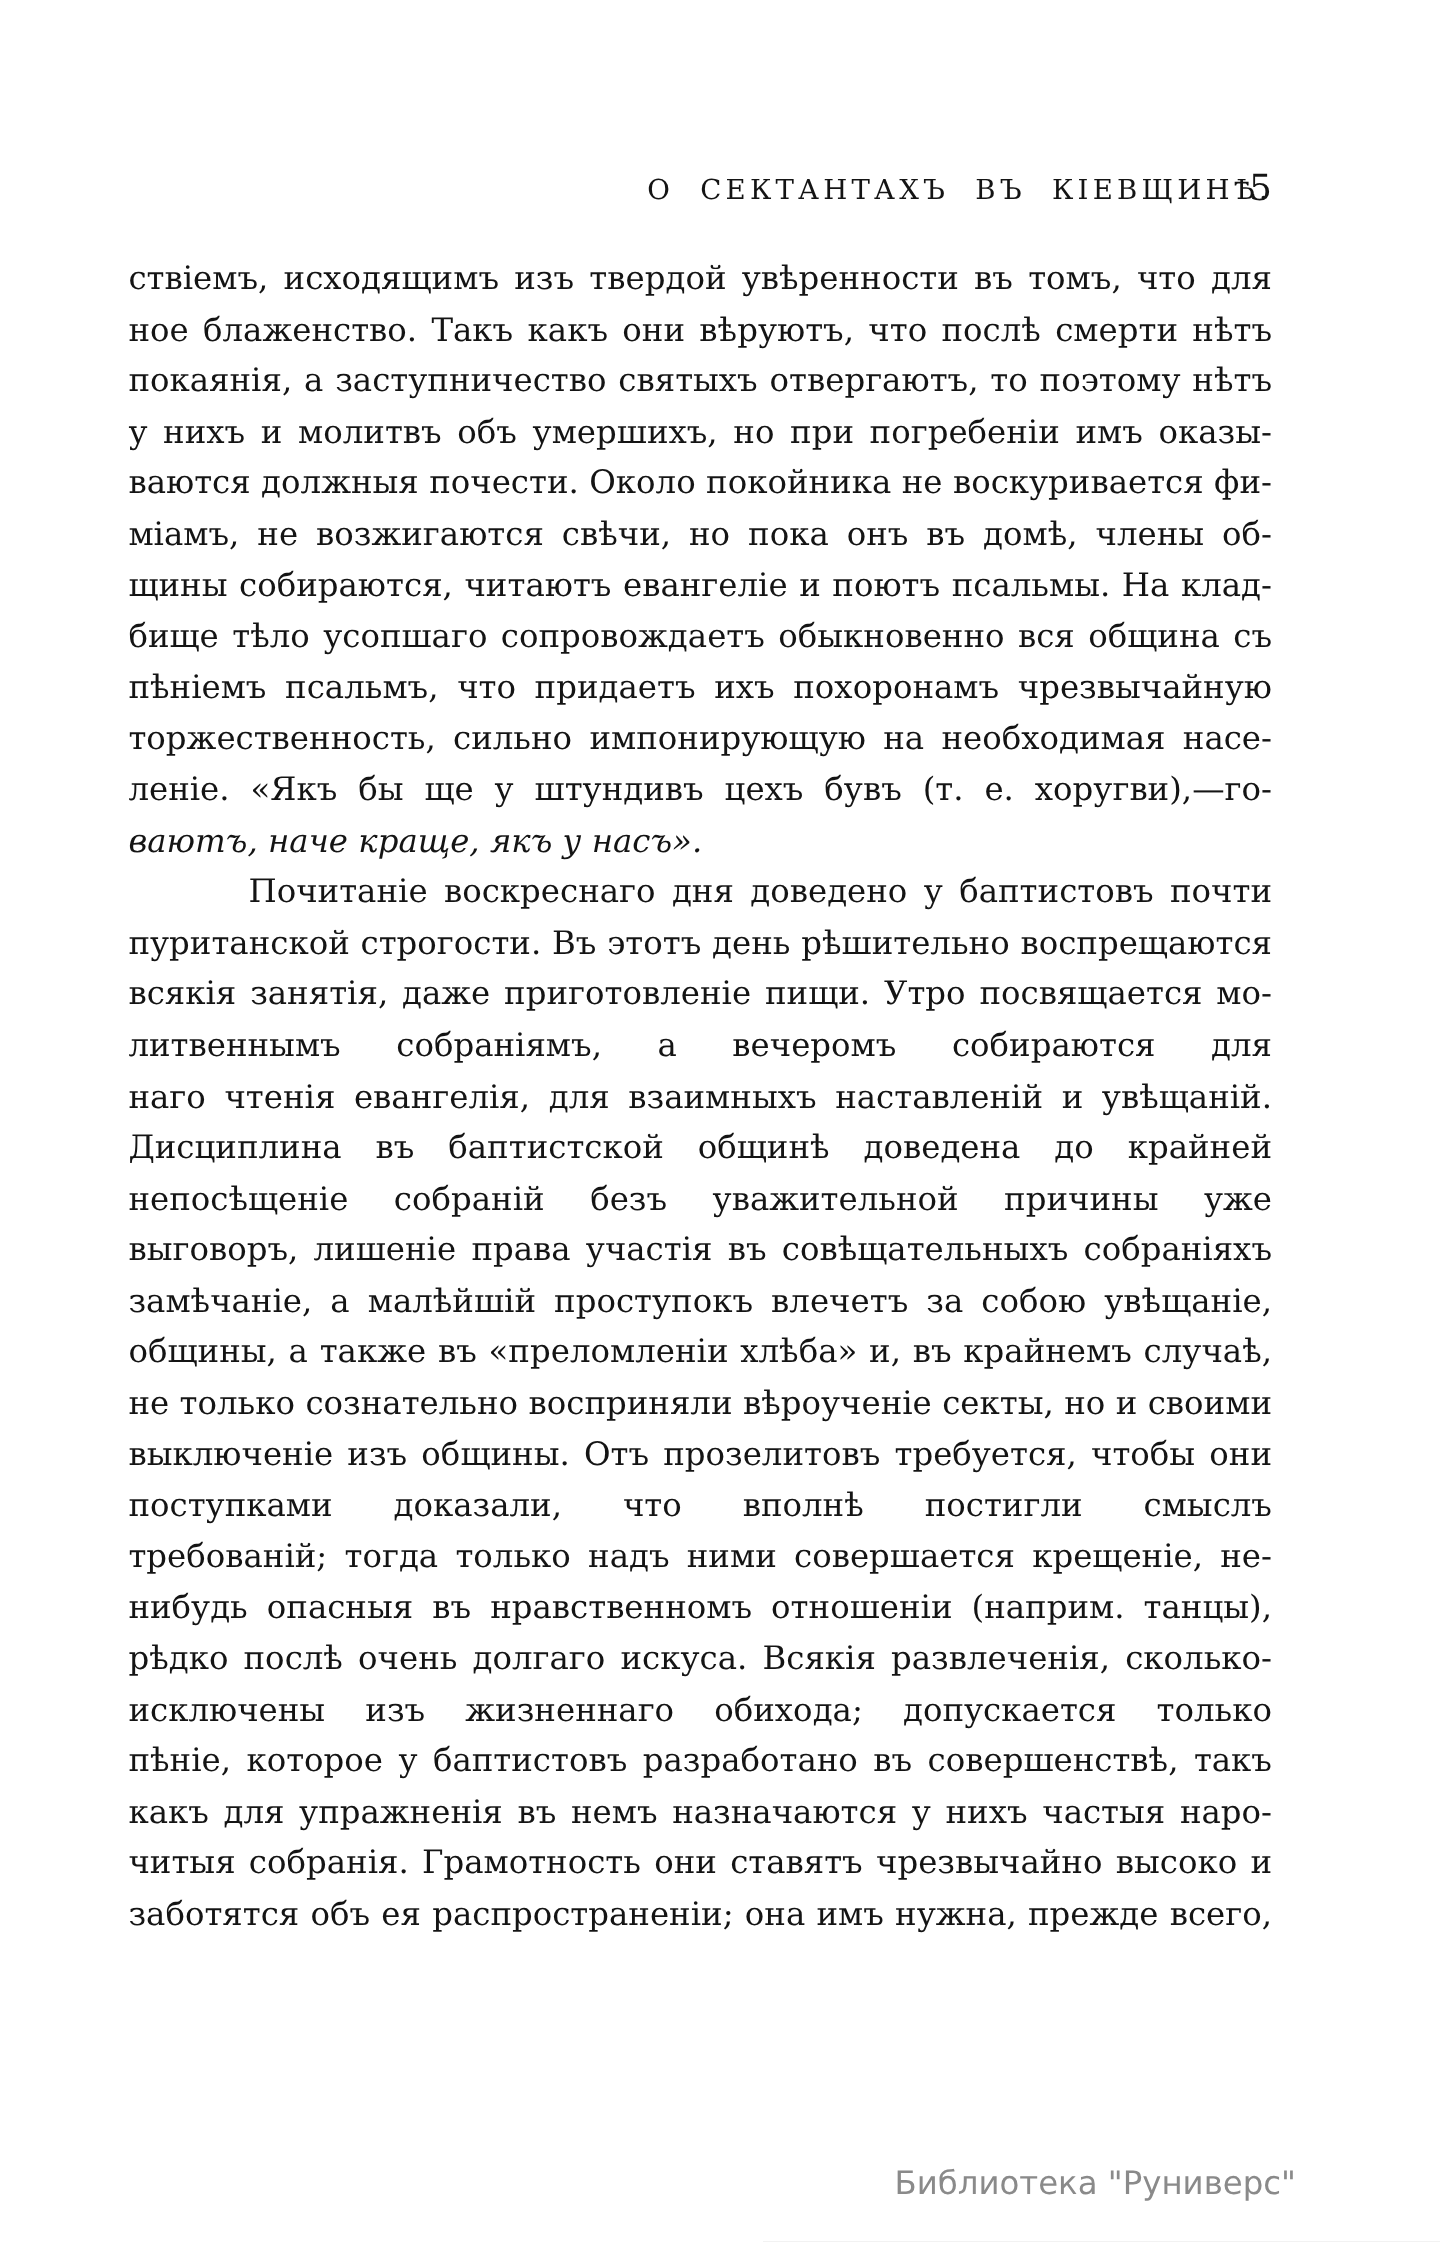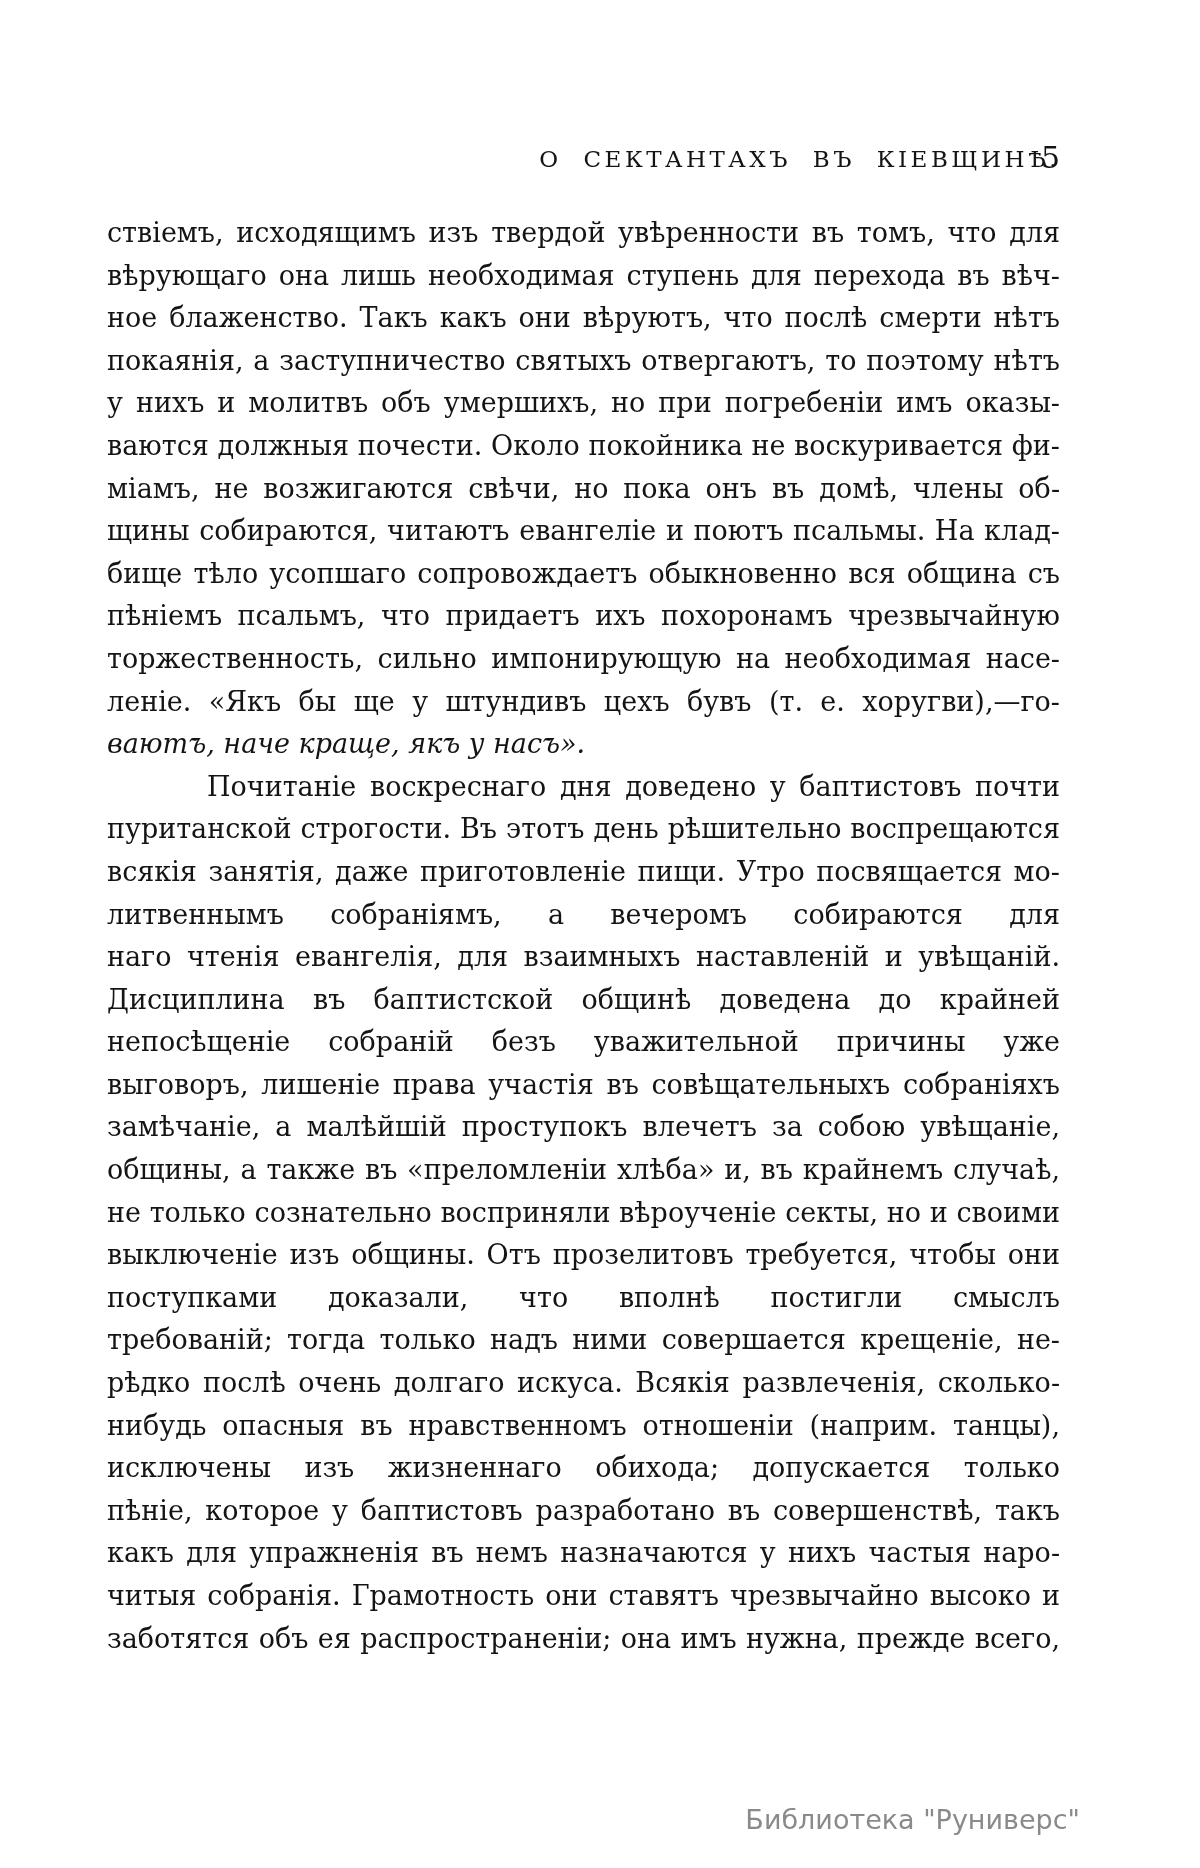--- a/index.html
+++ b/index.html
@@ -71,21 +71,20 @@
 
   <div class="header-row">
     <div class="running-title">О СЕКТАНТАХЪ ВЪ КІЕВЩИНѢ.</div>
     <div class="page-number">5</div>
   </div>
 
   <div class="text-column">
 
   <div class="paragraph">
         <div class="line">ствіемъ, исходящимъ изъ твердой увѣренности въ томъ, что для</div>
-        <div class="line">вѣрующаго она лишь необходимая ступень для перехода въ вѣч-</div>
         <div class="line">ное блаженство. Такъ какъ они вѣруютъ, что послѣ смерти нѣтъ</div>
         <div class="line">покаянія, а заступничество святыхъ отвергаютъ, то поэтому нѣтъ</div>
         <div class="line">у нихъ и молитвъ объ умершихъ, но при погребеніи имъ оказы-</div>
         <div class="line">ваются должныя почести. Около покойника не воскуривается фи-</div>
         <div class="line">міамъ, не возжигаются свѣчи, но пока онъ въ домѣ, члены об-</div>
         <div class="line">щины собираются, читаютъ евангеліе и поютъ псальмы. На клад-</div>
         <div class="line">бище тѣло усопшаго сопровождаетъ обыкновенно вся община съ</div>
         <div class="line">пѣніемъ псальмъ, что придаетъ ихъ похоронамъ чрезвычайную</div>
         <div class="line">торжественность, сильно импонирующую на необходимая насе-</div>
         <div class="line">леніе. «Якъ бы ще у штундивъ цехъ бувъ (т. е. хоругви),—го-</div>
@@ -99,22 +98,22 @@
         <div class="line">наго чтенія евангелія, для взаимныхъ наставленій и увѣщаній.</div>
         <div class="line">Дисциплина въ баптистской общинѣ доведена до крайней степени;</div>
         <div class="line">непосѣщеніе собраній безъ уважительной причины уже вызываетъ</div>
         <div class="line">выговоръ, лишеніе права участія въ совѣщательныхъ собраніяхъ</div>
         <div class="line">замѣчаніе, а малѣйшій проступокъ влечетъ за собою увѣщаніе,</div>
         <div class="line">общины, а также въ «преломленіи хлѣба» и, въ крайнемъ случаѣ,</div>
         <div class="line">не только сознательно восприняли вѣроученіе секты, но и своими</div>
         <div class="line">выключеніе изъ общины. Отъ прозелитовъ требуется, чтобы они</div>
         <div class="line">поступками доказали, что вполнѣ постигли смыслъ евангельскихъ</div>
         <div class="line">требованій; тогда только надъ ними совершается крещеніе, не-</div>
+        <div class="line">нибудь опасныя въ нравственномъ отношеніи (наприм. танцы),</div>
         <div class="line">рѣдко послѣ очень долгаго искуса. Всякія развлеченія, сколько-</div>
-        <div class="line">нибудь опасныя въ нравственномъ отношеніи (наприм. танцы),</div>
         <div class="line">исключены изъ жизненнаго обихода; допускается только духовное</div>
         <div class="line">пѣніе, которое у баптистовъ разработано въ совершенствѣ, такъ</div>
         <div class="line">какъ для упражненія въ немъ назначаются у нихъ частыя наро-</div>
         <div class="line">читыя собранія. Грамотность они ставятъ чрезвычайно высоко и</div>
         <div class="line">заботятся объ ея распространеніи; она имъ нужна, прежде всего,</div>
       </div>
     </div>
 
   <div class="watermark">Библиотека "Руниверс"</div>
 

